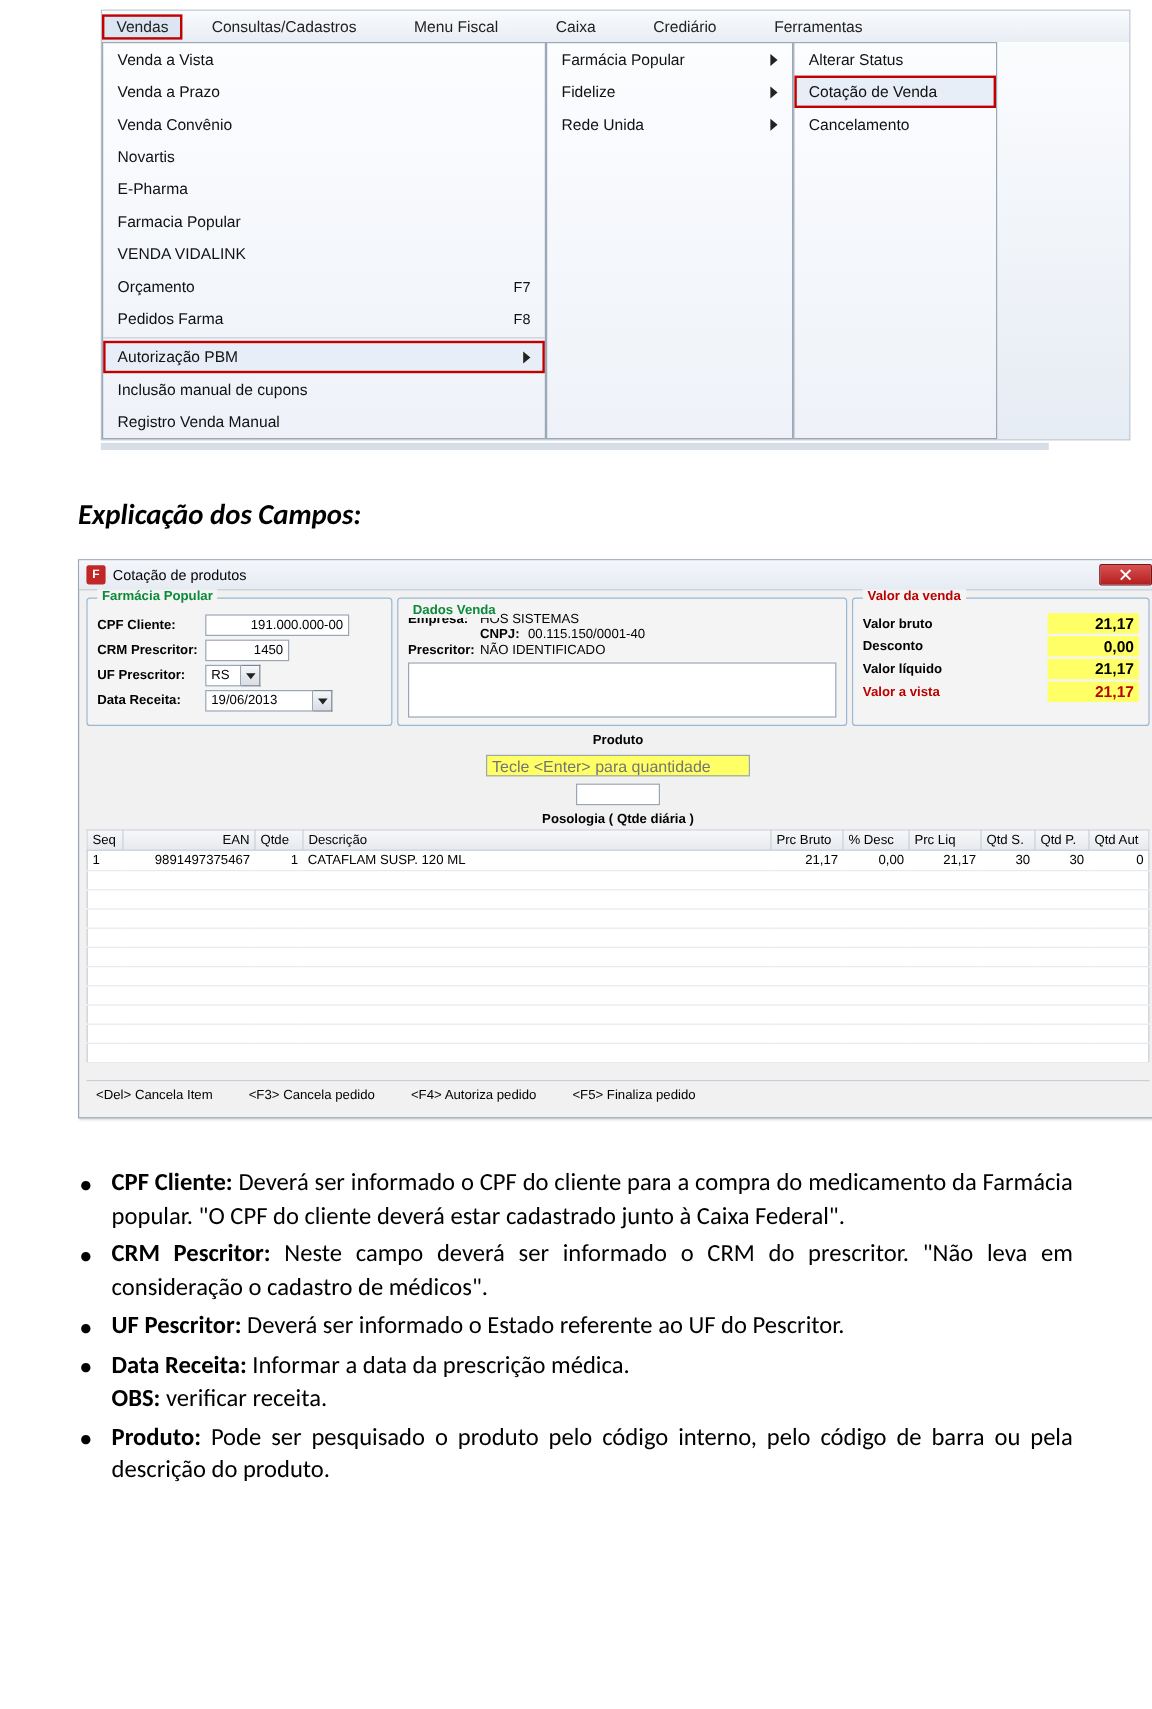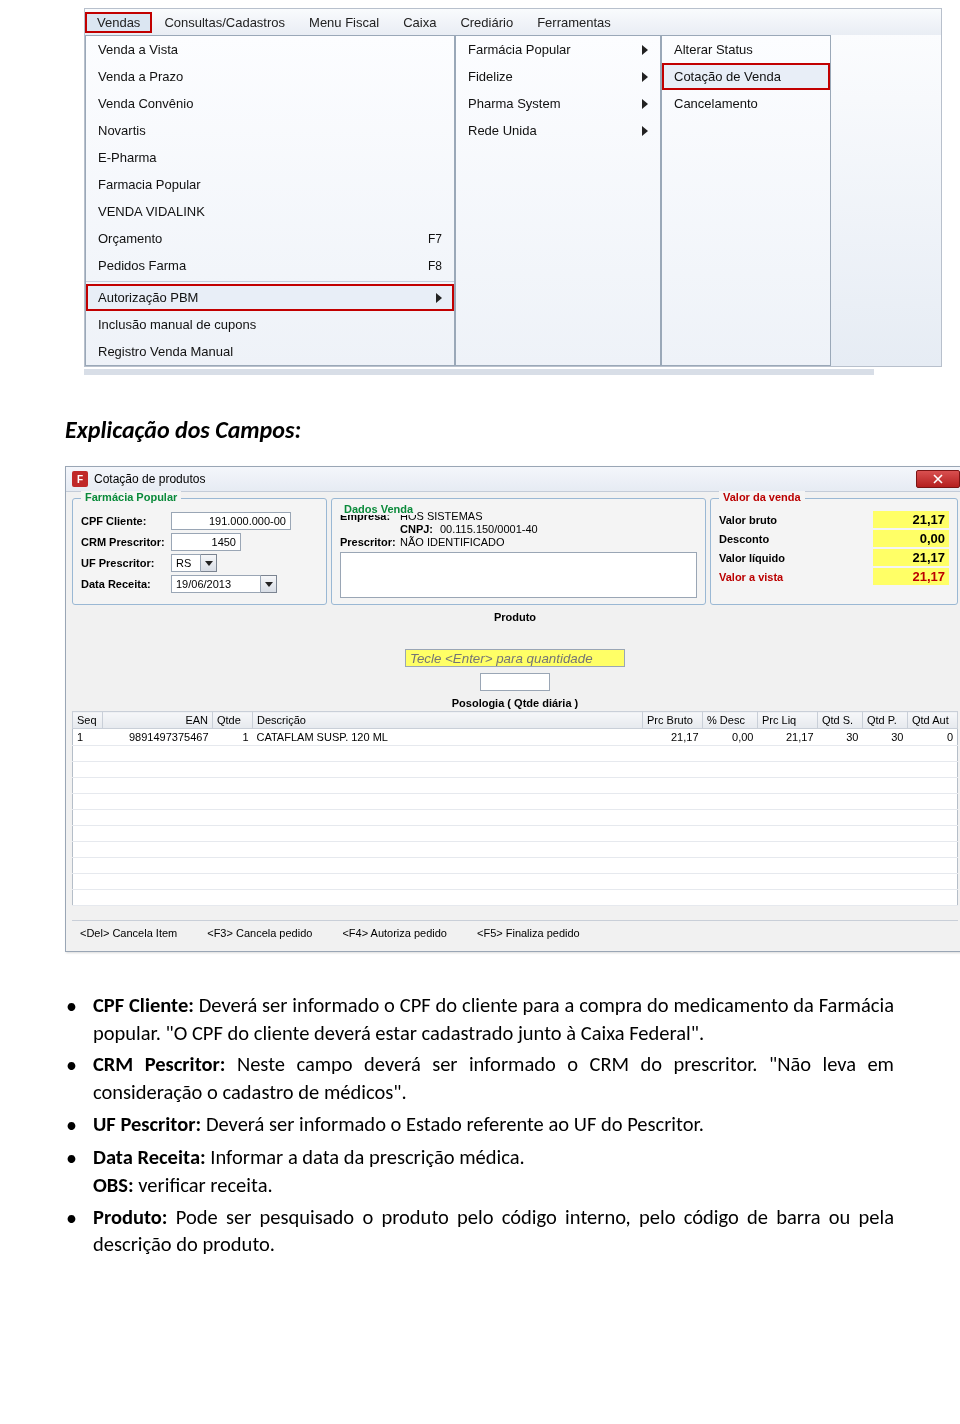--- a/index.html
+++ b/index.html
@@ -18,21 +18,21 @@
     background: linear-gradient(#fdfdfe,#eef1f5);
     border: 1px solid #b8c0cc;
   }
   .menubar {
     display: flex;
     align-items: center;
     background: linear-gradient(#f9fbfd,#e9edf4);
     height: 26px;
   }
   .menubar-item {
-    padding: 3px 12px;
+    padding: 3px 24px;
     font-size: 13px;
     color: #222;
   }
   .menubar-item.selected {
     border: 2px solid #c20000;
     padding: 1px 10px;
     background: #dbe6f2;
   }
   .menu-body {
     display: flex;
@@ -184,26 +184,24 @@
     font-weight:bold;
     font-size:13px;
   }
   .vv-red { color:#b00; }
 
   .prod-row { display:flex; align-items:center; margin:6px 0 2px 0; gap:6px;flex-direction:column; }
   .prod-row label { font-weight:bold; font-size:11px; }
   .prod-input {
     border:1px solid #9aa6b5;
     background:#ffff66;
-    font-style:italic;
     color:#6a6a6a;
     padding:2px 4px;
     width:220px;
     height:18px;
-    margin-top:20px;
   }
   .posol-input {
     border:1px solid #9aa6b5;
     background:#fff;
     width:70px; height:18px;
   }
 
   .grid {
     border:1px solid #b5bec8;
     background:#fff;
@@ -311,24 +309,20 @@
         </div>
       </div>
 
       <div class="dropdown dropdown-col2">
         <div class="dd-item">
             <span>Farmácia Popular</span>
             <span class="dd-sub-arrow"></span>
           </div>
         <div class="dd-item">
             <span>Fidelize</span>
-            <span class="dd-sub-arrow"></span>
-          </div>
-        <div class="dd-item">
-            <span>Pharma System</span>
             <span class="dd-sub-arrow"></span>
           </div>
         <div class="dd-item">
             <span>Rede Unida</span>
             <span class="dd-sub-arrow"></span>
           </div>
       </div>
 
       <div class="dropdown dropdown-col3">
         <div class="dd-item">

